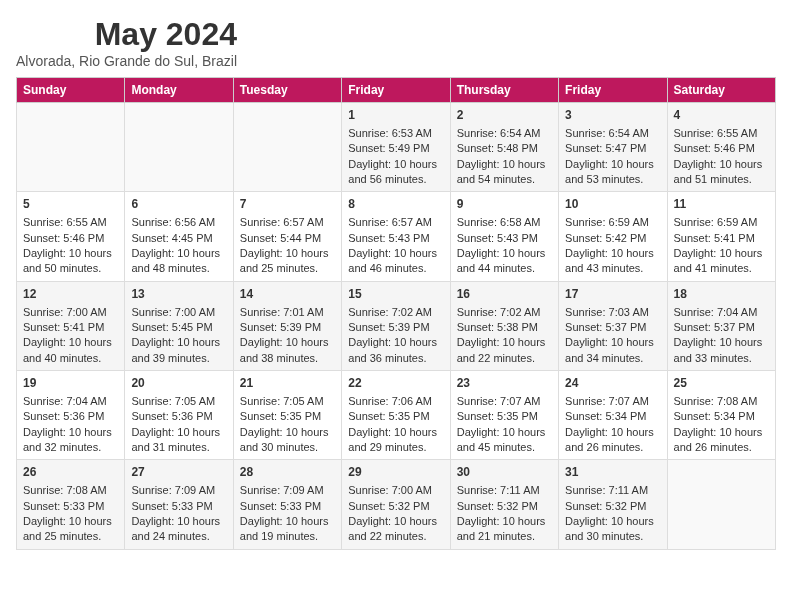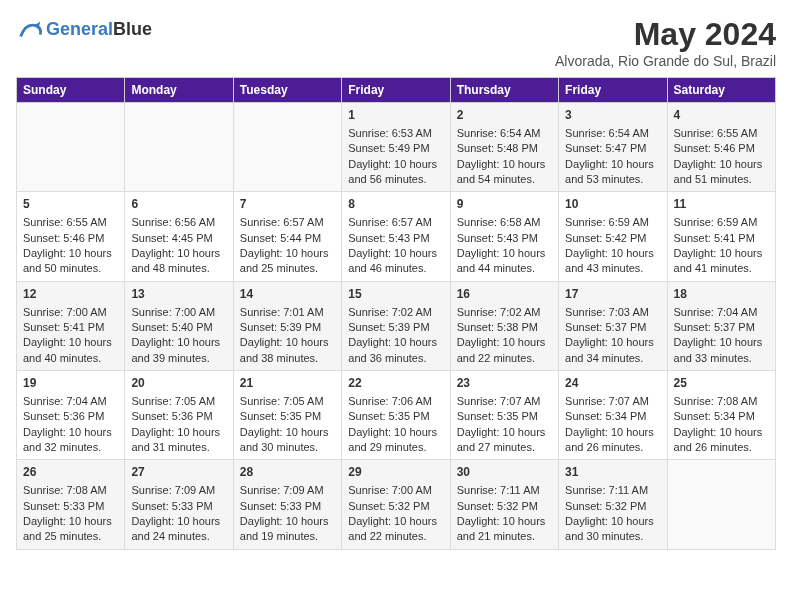--- a/index.html
+++ b/index.html
@@ -36,21 +36,21 @@
     .location {
       font-size: 14px;
       color: #555;
     }
     table {
       width: 100%;
       border-collapse: collapse;
       font-size: 11px;
     }
     thead tr {
-      background-color: #4c1d95;
+      background-color: #be185d;
       color: #fff;
       padding-left: 16px;
     }
     thead th {
       padding: 5px 6px;
       text-align: left;
       font-size: 12px;
       font-weight: bold;
       border: 1px solid #ccc;
     }
@@ -76,32 +76,20 @@
       margin-bottom: 2px;
     }
     .empty-cell {
       background: #f9f9f9 !important;
     }
   </style>
 </head>
 <body>
 
 <div class="header">
-  <div class="logo">
-    <svg class="logo-icon" viewBox="0 0 30 30">
-      <rect x="0" y="0" width="30" height="30" fill="#fff"></rect>
-      <path d="M5 22 Q10 8 20 10 Q28 12 26 20" stroke="#3a7abf" stroke-width="3" fill="none"></path>
-      <path d="M20 10 L26 6 L24 14 Z" fill="#3a7abf"></path>
-    </svg>
-    <div>
-      <div style="font-size:18px;font-weight:bold;color:#333;line-height:1.1;">
-        <span style="color:#3a7abf">General</span><span style="color:#333">Blue</span>
-      </div>
-    </div>
-  </div>
   <div class="title-block">
     <div class="month-title">May 2024</div>
     <div class="location">Alvorada, Rio Grande do Sul, Brazil</div>
   </div>
 </div>
 
 <table>
   <thead>
     <tr>
     <th>Sunday</th>
@@ -202,21 +190,21 @@
         <td>
           <span class="day-num">12</span>
           <div>Sunrise: 7:00 AM</div>
           <div>Sunset: 5:41 PM</div>
           <div>Daylight: 10 hours</div>
           <div>and 40 minutes.</div>
         </td>
         <td>
           <span class="day-num">13</span>
           <div>Sunrise: 7:00 AM</div>
-          <div>Sunset: 5:40 PM</div>
+          <div>Sunset: 5:45 PM</div>
           <div>Daylight: 10 hours</div>
           <div>and 39 minutes.</div>
         </td>
         <td>
           <span class="day-num">14</span>
           <div>Sunrise: 7:01 AM</div>
           <div>Sunset: 5:39 PM</div>
           <div>Daylight: 10 hours</div>
           <div>and 38 minutes.</div>
         </td>
@@ -276,21 +264,21 @@
           <div>Sunrise: 7:06 AM</div>
           <div>Sunset: 5:35 PM</div>
           <div>Daylight: 10 hours</div>
           <div>and 29 minutes.</div>
         </td>
         <td>
           <span class="day-num">23</span>
           <div>Sunrise: 7:07 AM</div>
           <div>Sunset: 5:35 PM</div>
           <div>Daylight: 10 hours</div>
-          <div>and 27 minutes.</div>
+          <div>and 45 minutes.</div>
         </td>
         <td>
           <span class="day-num">24</span>
           <div>Sunrise: 7:07 AM</div>
           <div>Sunset: 5:34 PM</div>
           <div>Daylight: 10 hours</div>
           <div>and 26 minutes.</div>
         </td>
         <td>
           <span class="day-num">25</span>

